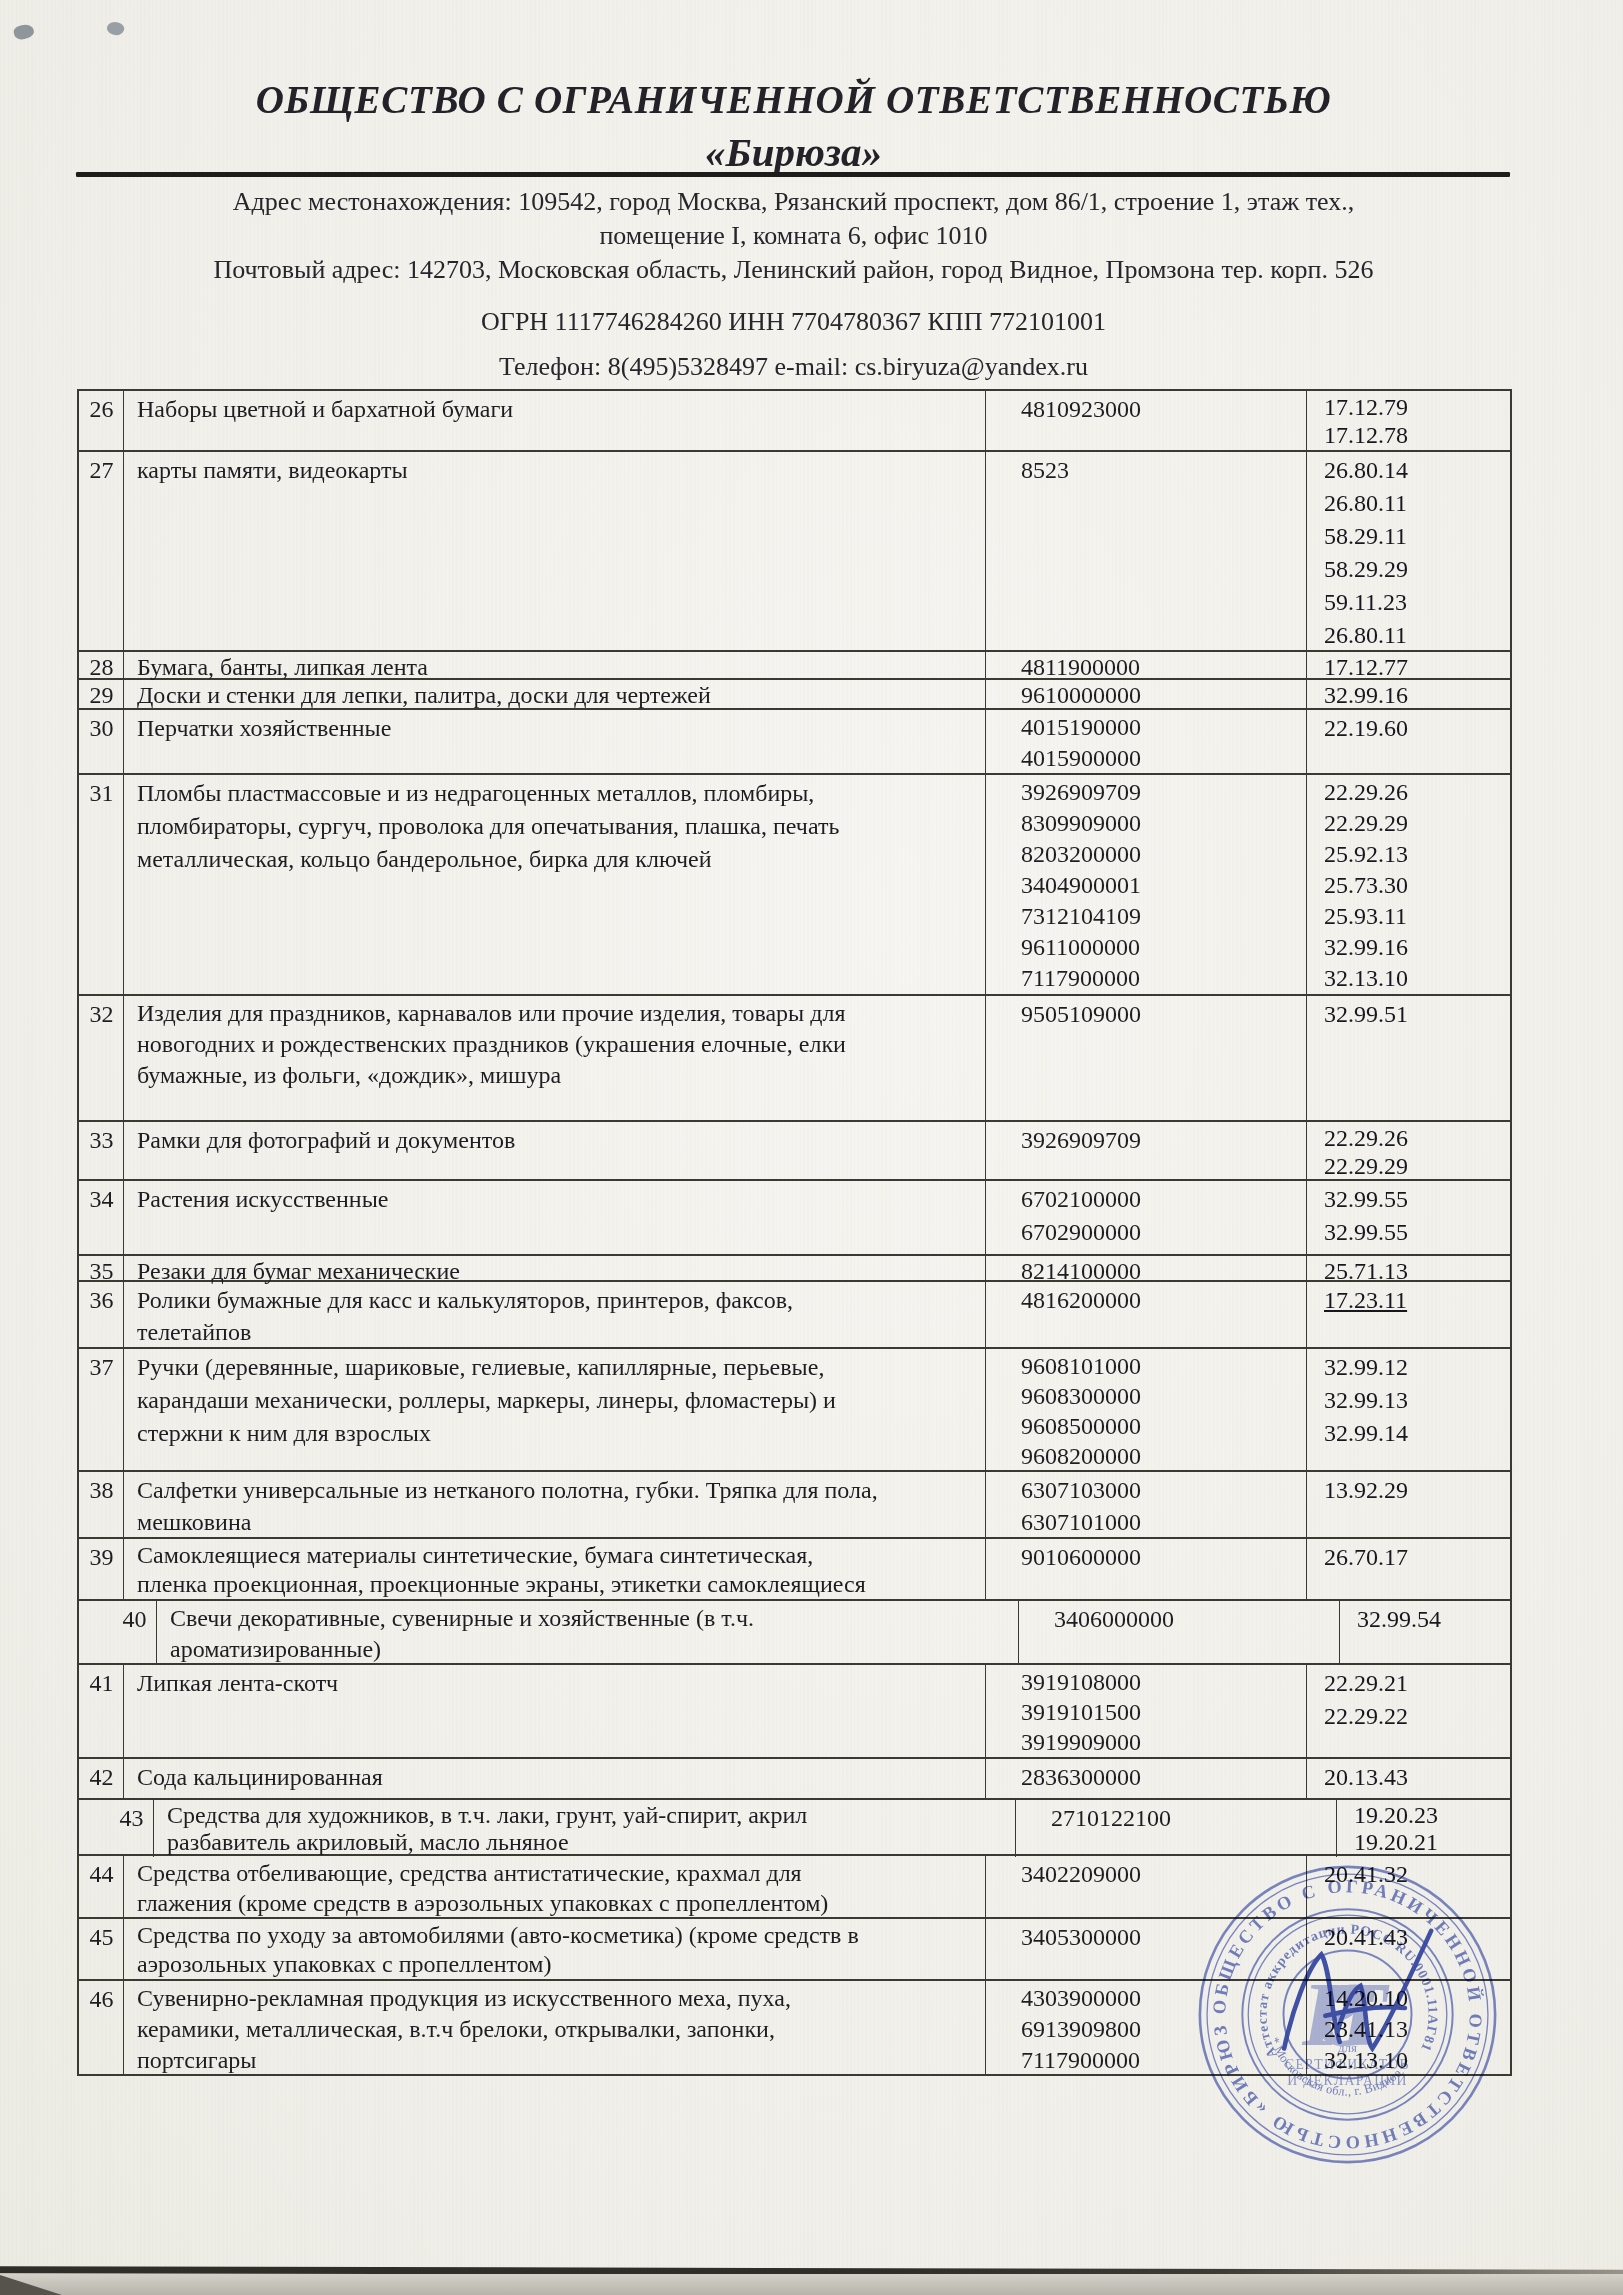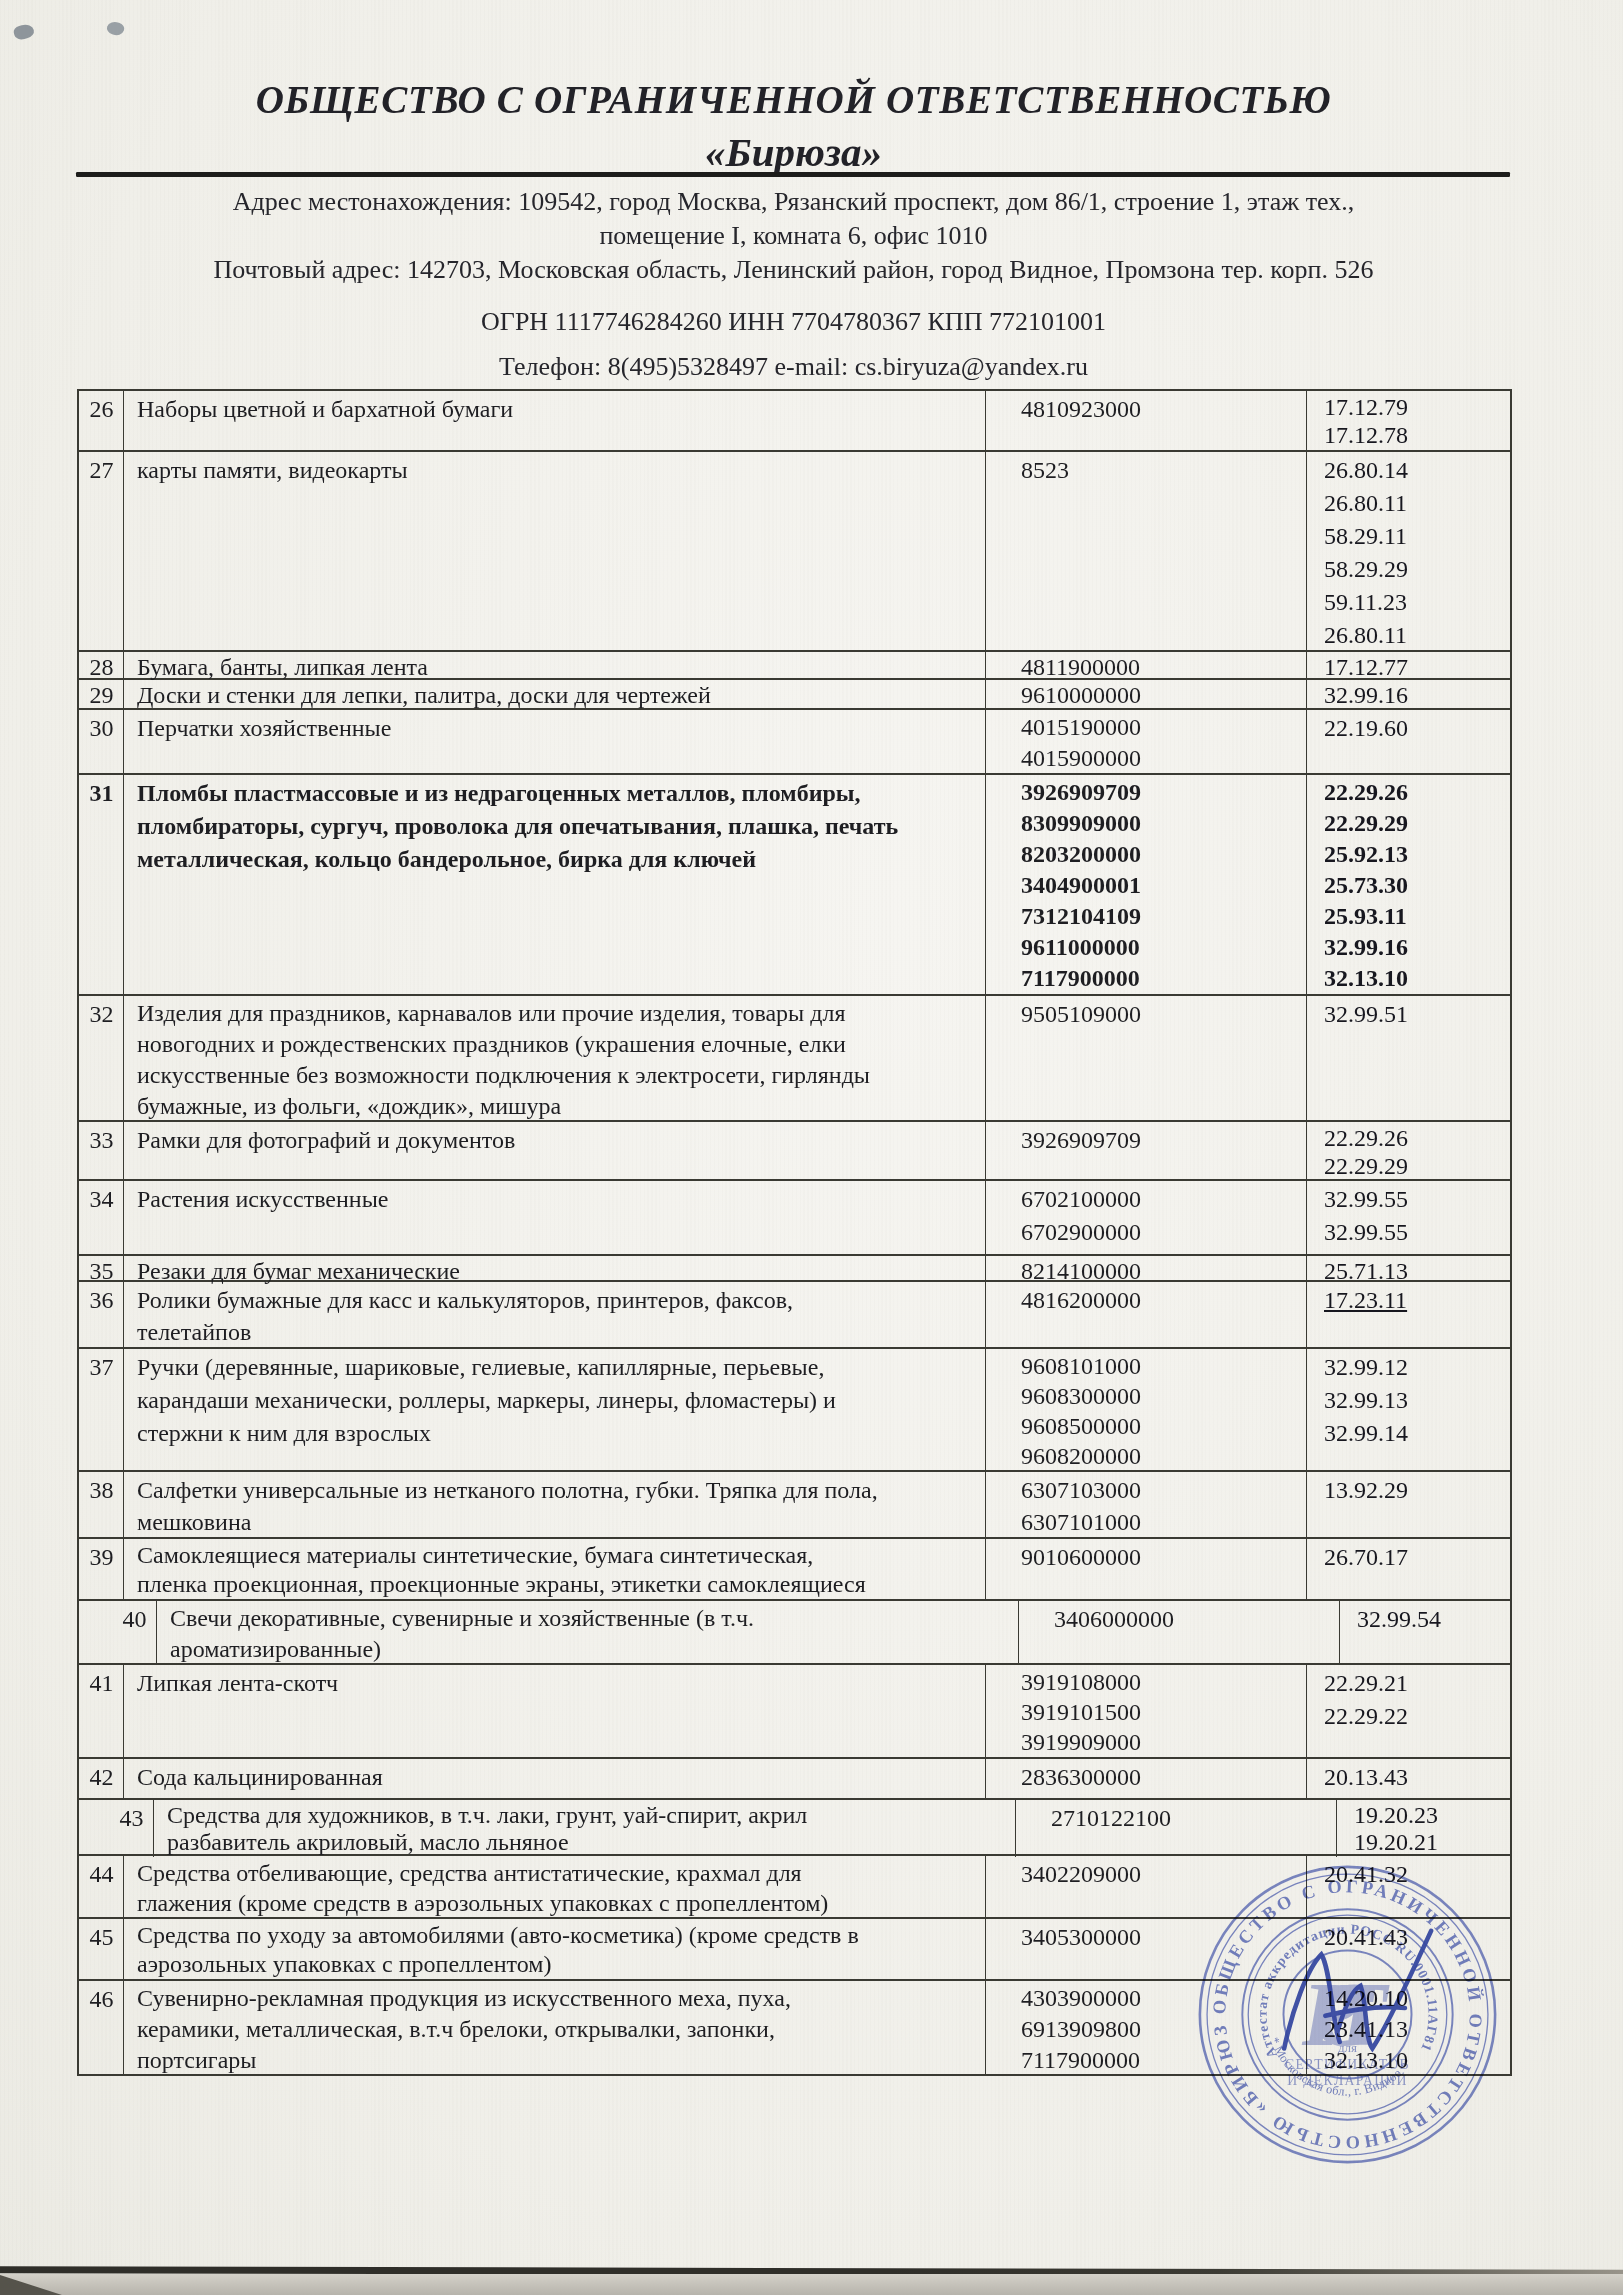--- a/index.html
+++ b/index.html
@@ -151,21 +151,21 @@
           <div>Перчатки хозяйственные</div>
         </div>
         <div class="c code" style="line-height: 31px;">
           <div>4015190000</div>
           <div>4015900000</div>
         </div>
         <div class="c okved" style="line-height: 33px;">
           <div>22.19.60</div>
         </div>
       </div>
-      <div class="trow" style="height: 221px; font-weight: bold;">
+      <div class="trow" style="height: 221px;">
         <div class="c num" style="line-height: 33px;">
           <div>31</div>
         </div>
         <div class="c desc" style="line-height: 33px;">
           <div>Пломбы пластмассовые и из недрагоценных металлов, пломбиры,</div>
           <div>пломбираторы, сургуч, проволока для опечатывания, плашка, печать</div>
           <div>металлическая, кольцо бандерольное, бирка для ключей</div>
         </div>
         <div class="c code" style="line-height: 31px;">
           <div>3926909709</div>
@@ -186,21 +186,20 @@
           <div>32.13.10</div>
         </div>
       </div>
       <div class="trow" style="height: 126px;">
         <div class="c num" style="line-height: 33px;">
           <div>32</div>
         </div>
         <div class="c desc" style="line-height: 31px;">
           <div>Изделия для праздников, карнавалов или прочие изделия, товары для</div>
           <div>новогодних и рождественских праздников (украшения елочные, елки</div>
-          <div>искусственные без возможности подключения к электросети, гирлянды</div>
           <div>бумажные, из фольги, «дождик», мишура</div>
         </div>
         <div class="c code" style="line-height: 33px;">
           <div>9505109000</div>
         </div>
         <div class="c okved" style="line-height: 33px;">
           <div>32.99.51</div>
         </div>
       </div>
       <div class="trow" style="height: 59px;">

